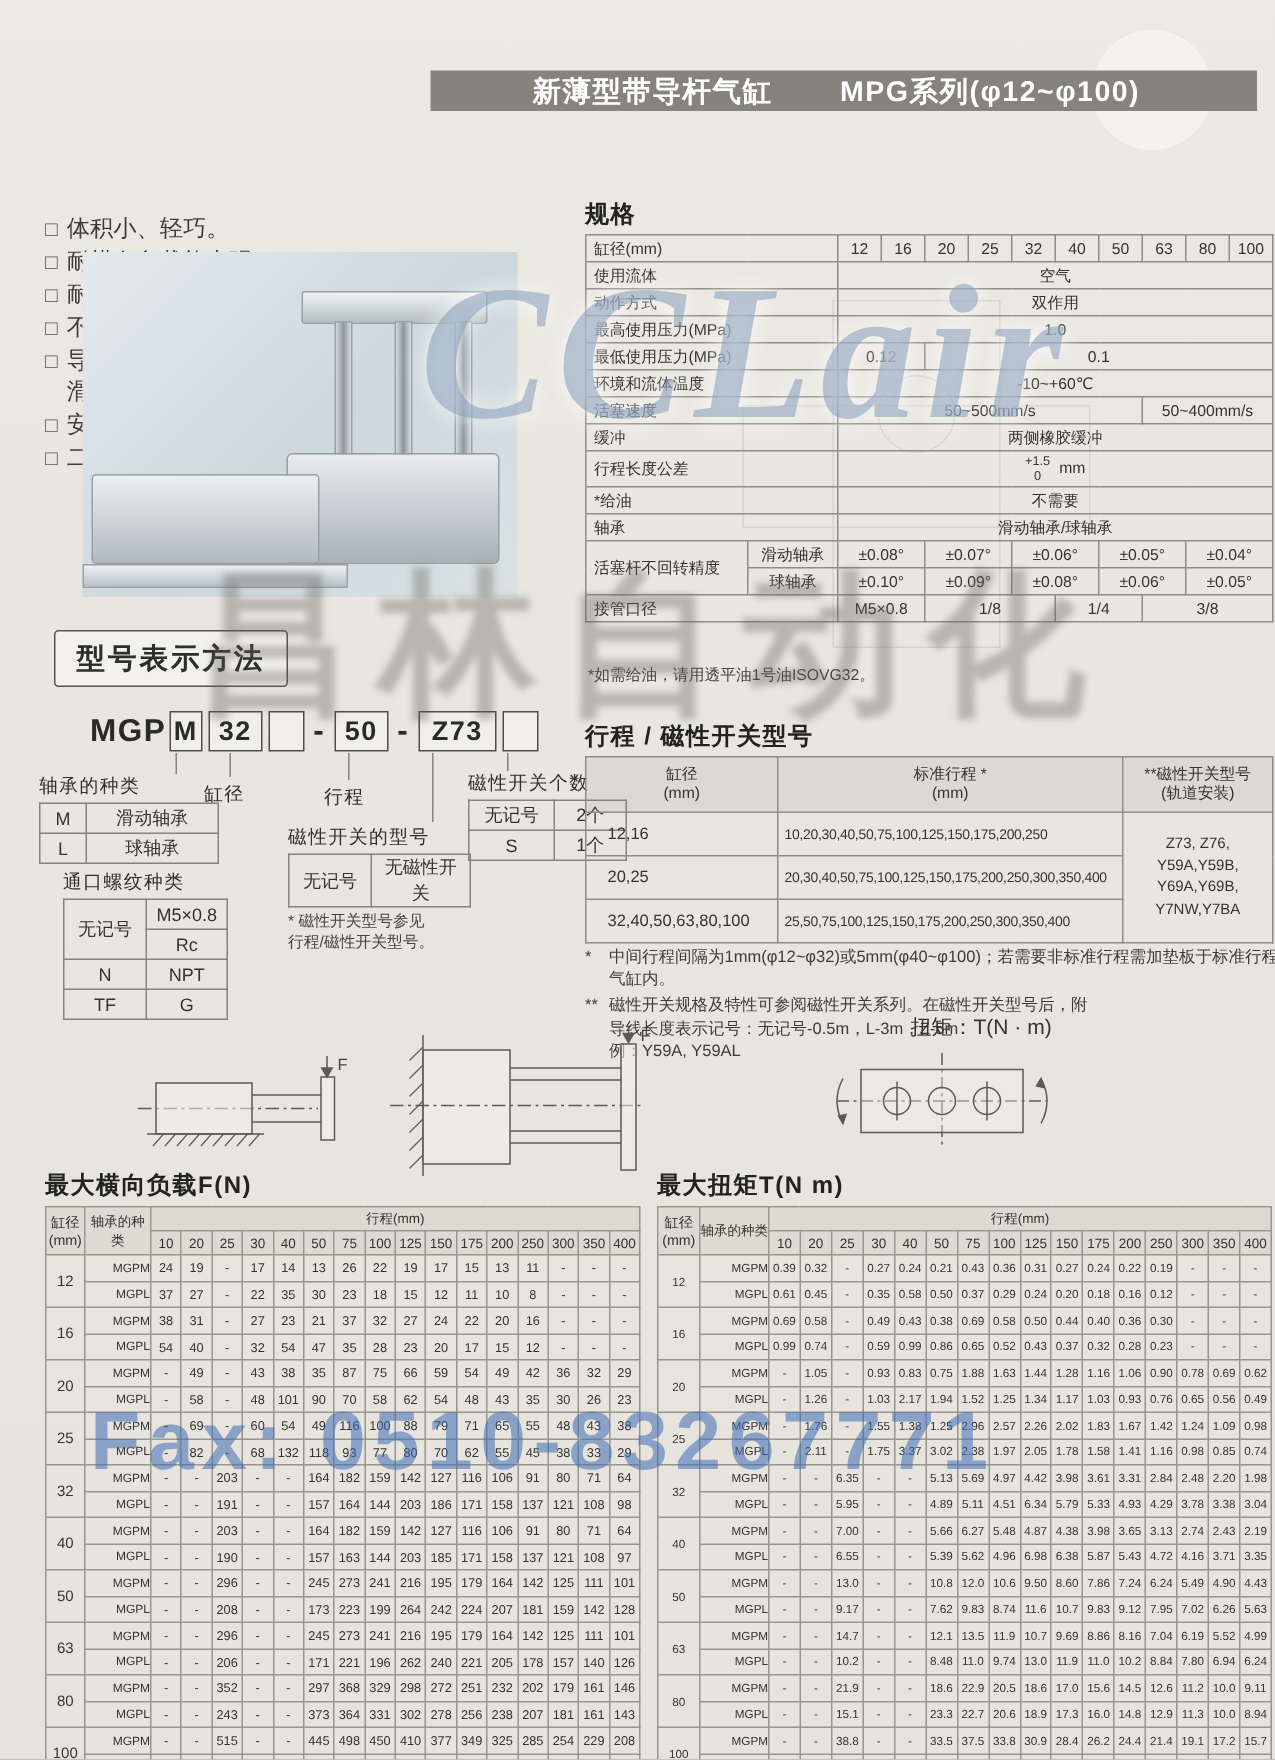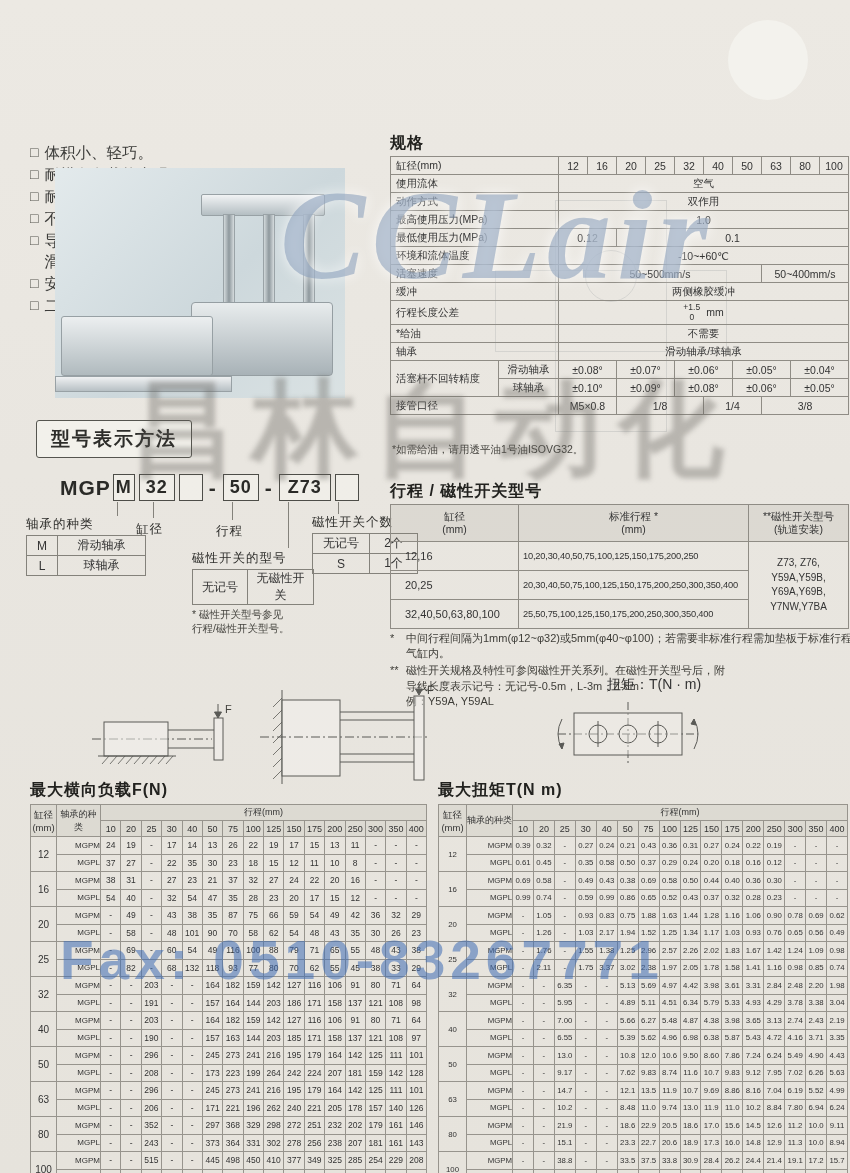--- a/index.html
+++ b/index.html
@@ -104,20 +104,24 @@
         color:rgba(62,108,180,.55);}
   .wm-company{left:560px;top:1120px;z-index:7;font-size:23px;letter-spacing:1px;
         color:#de3220;text-shadow:0 0 2px rgba(255,255,255,.5);}
 </style>
 </head>
 <body>
 
 <div class="page">
 
   <div class="circle-deco"></div>
+  <div class="title-bar">
+    <span>新薄型带导杆气缸</span>
+    <span>MPG系列(φ12~φ100)</span>
+  </div>
 
   <ul class="features">
     <li>
         <span class="box">□</span>
         <span class="pre">体积小、轻巧。</span>
       </li>
     <li>
         <span class="box">□</span>
         <span class="pre">耐横向负载能力强。</span>
       </li>
@@ -318,20 +322,42 @@
           <tr>
             <td style="width:46px;">无记号</td>
             <td>无磁性开关</td>
           </tr>
         </tbody>
       </table>
     <div class="tnote pre">* 磁性开关型号参见
 行程/磁性开关型号。</div>
   </div>
 
+  <div class="mini" style="left:42px;top:580px;width:110px;">
+    <div class="mt">通口螺纹种类</div>
+    <table>
+      <tbody>
+          <tr>
+            <td style="width:46px;" rowspan="2">无记号</td>
+            <td>M5×0.8</td>
+          </tr>
+      <tr>
+            <td>Rc</td>
+          </tr>
+      <tr>
+            <td>N</td>
+            <td>NPT</td>
+          </tr>
+      <tr>
+            <td>TF</td>
+            <td>G</td>
+          </tr>
+    </tbody>
+      </table>
+  </div>
 
   <div class="sec-title" style="left:390px;top:481px;">行程 / 磁性开关型号</div>
   <table class="stroke">
     <colgroup>
         <col style="width:128px">
         <col style="width:230px">
         <col style="width:100px">
       </colgroup>
     <tbody>
         <tr>

